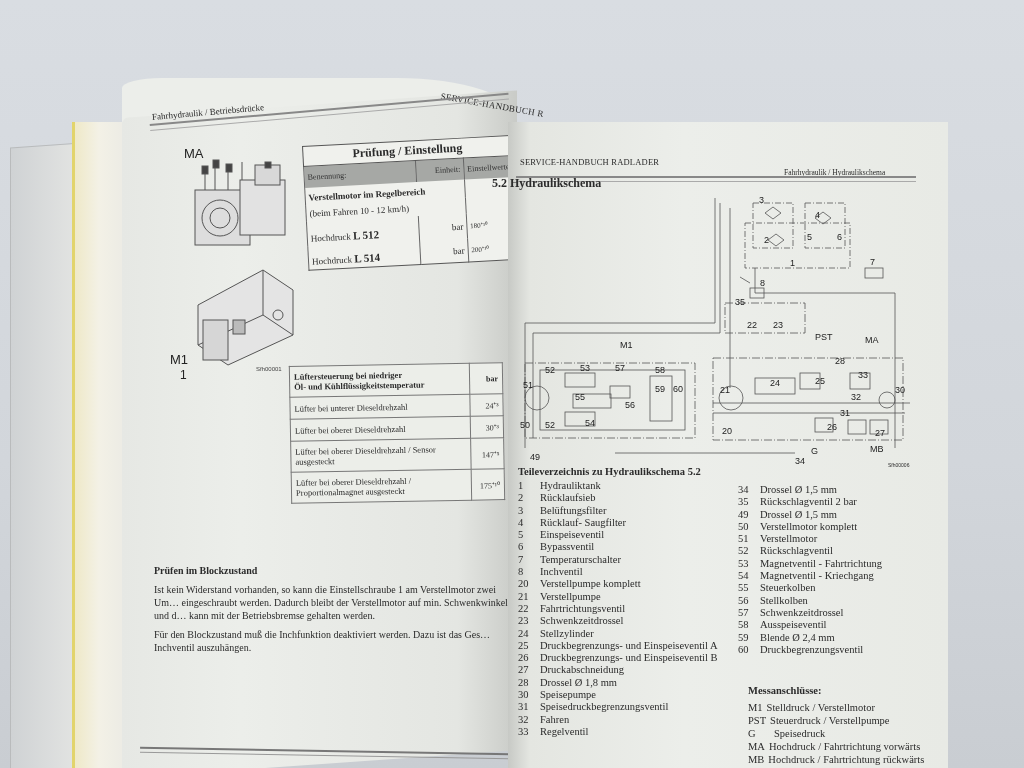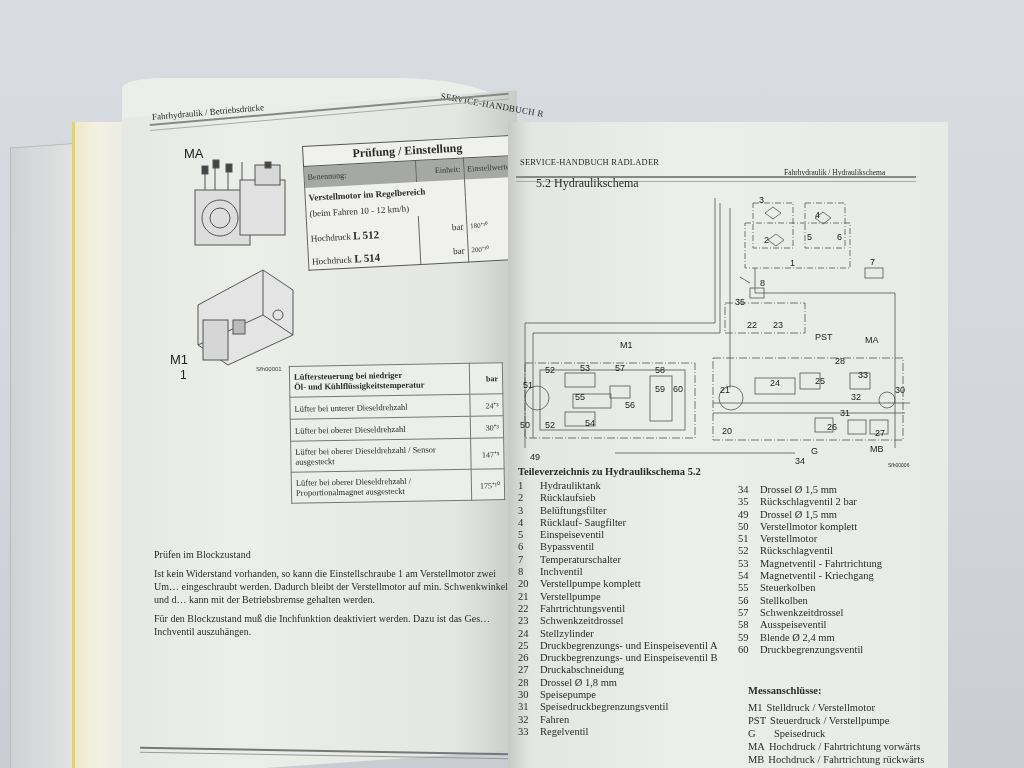--- a/index.html
+++ b/index.html
@@ -31,27 +31,27 @@
       font-size:9px;background:#f0f1ed;}
   .t1 .title{font-weight:bold;font-size:12px;text-align:center;padding:2px 0;border:1px solid #555;}
   .t1 .head td{background:#a6a8a5;color:#333;font-size:8px;padding:6px 3px;}
   .t1 td{border-left:1px solid #666;border-right:1px solid #666;padding:3px;}
   .t1 .last td{border-bottom:1px solid #555;}
   .t2{position:absolute;left:290px;top:364px;width:214px;font-size:8.5px;border:1px solid #555;background:#eceee9;transform:rotate(-1deg);}
   .t2 td{border:1px solid #777;padding:5px 4px;vertical-align:middle;}
   .t2 .h td{font-weight:bold;}
   .t2 .v{text-align:right;width:24px;font-size:8px;}
   .sec{position:absolute;left:154px;top:548px;width:360px;font-size:10px;line-height:13px;}
-  .sec h4{margin:0 0 6px 0;font-size:10px;font-weight:normal;}
+  .sec h4{margin:16px 0 6px 0;font-size:10px;font-weight:bold;}
   .sec p{margin:0 0 6px 0;}
   .rule-bottom{position:absolute;left:140px;top:750px;width:370px;height:3px;border-top:2px solid #777;border-bottom:1px solid #999;transform:rotate(1deg);}
   .rhdr{position:absolute;left:520px;top:157px;font-size:8.5px;letter-spacing:.2px;}
   .rhdr-r{position:absolute;left:784px;top:168px;font-size:7.5px;}
   .rrule{position:absolute;left:516px;top:176px;width:400px;height:3px;border-top:2px solid #888;border-bottom:1px solid #aaa;}
-  .rtitle{position:absolute;left:536px;top:176px;font-size:12px;font-weight:normal;}
+  .rtitle{position:absolute;left:492px;top:176px;font-size:12px;font-weight:bold;}
   .schema{position:absolute;left:515px;top:188px;width:400px;height:280px;}
   .schema-id{position:absolute;left:888px;top:462px;font-size:5px;font-family:"Liberation Sans",sans-serif;}
   .parts-h{position:absolute;left:518px;top:466px;font-size:10.5px;font-weight:bold;}
   .parts{position:absolute;font-size:10.5px;line-height:12.3px;}
   .parts .row{display:flex;}
   .parts .n{width:22px;}
   .meas{position:absolute;left:748px;top:670px;font-size:10.5px;line-height:13px;}
   .meas h5{margin:14px 0 4px 0;font-size:10.5px;}
   .meas .row{display:flex;gap:4px;}
 </style>

